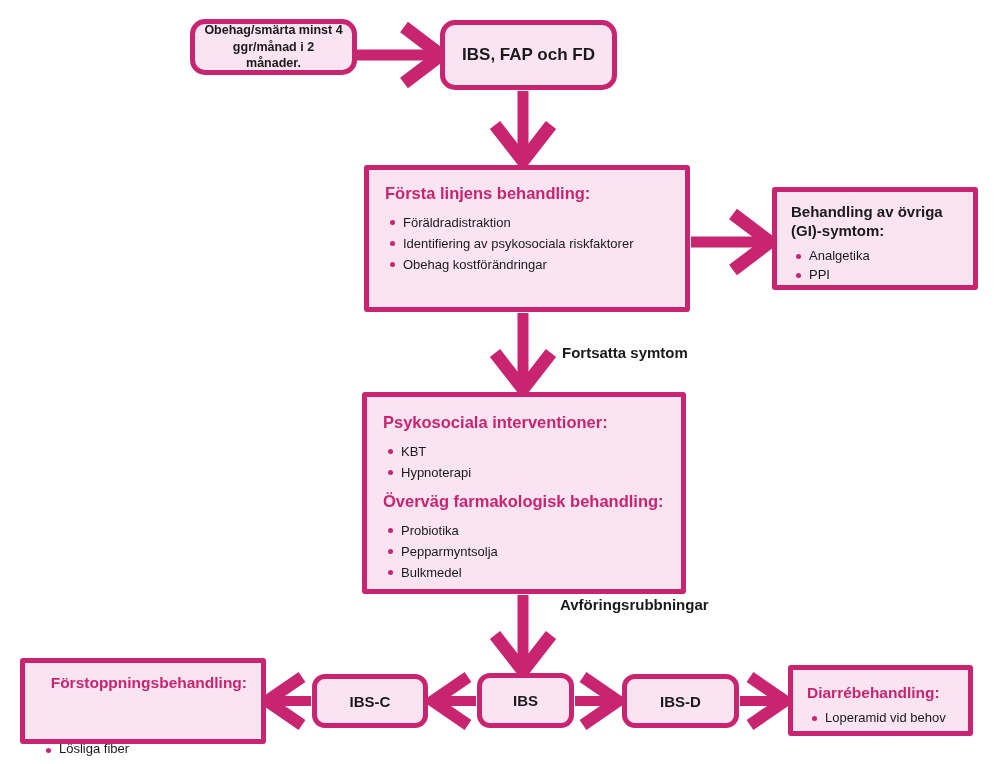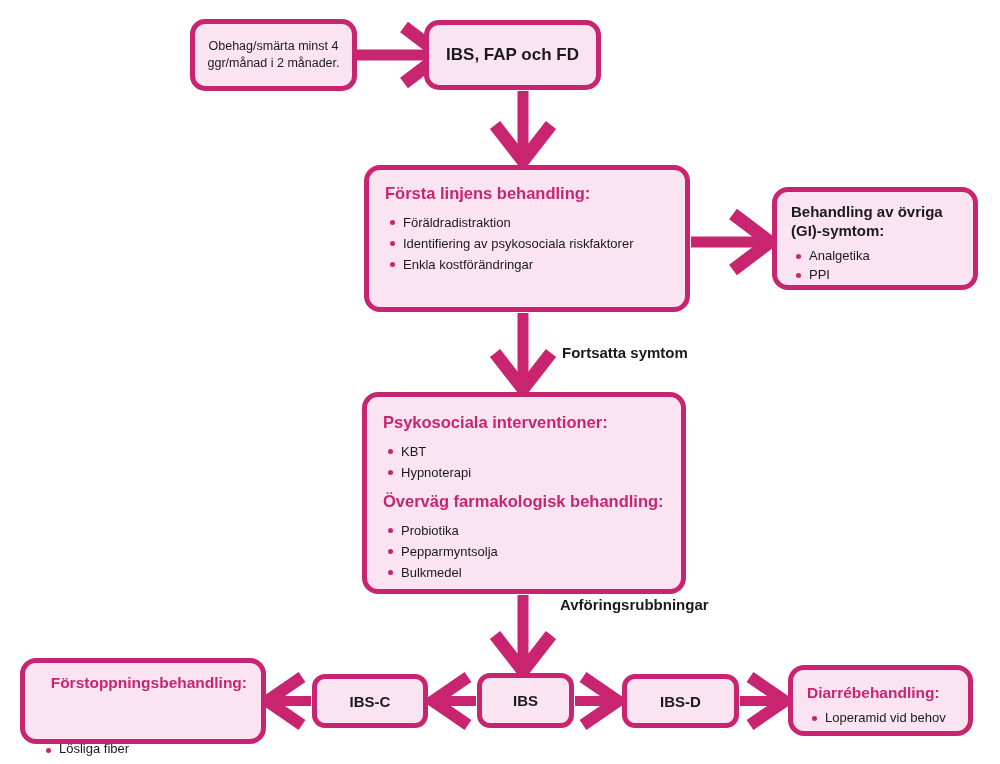--- a/index.html
+++ b/index.html
@@ -9,33 +9,33 @@
   }
   html,body{margin:0;padding:0;background:#ffffff;font-family:"Liberation Sans",sans-serif;}
   #stage{position:relative;width:1000px;height:764px;background:#ffffff;overflow:hidden;}
   svg.arrows{position:absolute;left:0;top:0;pointer-events:none;}
   .arrow-stem{stroke:var(--magenta);fill:none;stroke-width:11;}
   .arrow-head{stroke:var(--magenta);fill:none;stroke-width:13;stroke-linejoin:miter;}
   .arrow-stem.sm{stroke-width:10;}
   .arrow-head.sm{stroke-width:12;}
 
   .box{position:absolute;box-sizing:border-box;background:var(--fill);
-       border:5px solid var(--magenta);border-radius:16px;color:var(--text);}
+       border:5px solid var(--magenta);border-radius:3px;color:var(--text);}
   .center{display:flex;align-items:center;justify-content:center;text-align:center;}
 
   .title-mag{color:var(--magenta);font-weight:bold;}
   .title-blk{color:var(--text);font-weight:bold;}
 
   .bullet{position:relative;padding-left:20px;font-size:13px;line-height:21px;color:var(--text);}
   .bullet::before{content:"";position:absolute;left:7px;top:8px;width:5px;height:5px;
                   border-radius:50%;background:var(--magenta);}
 
-  #box-criteria{left:190px;top:19px;width:167px;height:72px;border-radius:15px;
-                font-size:12.5px;font-weight:normal;line-height:1.35;padding:0 9px;}
-  #box-diagnosis{left:424px;top:20px;width:177px;height:70px;border-radius:15px;
+  #box-criteria{left:190px;top:19px;width:167px;height:56px;border-radius:15px;
+                font-size:12.5px;font-weight:bold;line-height:1.35;padding:0 9px;}
+  #box-diagnosis{left:440px;top:20px;width:177px;height:70px;border-radius:15px;
                  font-size:17px;font-weight:bold;}
 
   #box-firstline{left:364px;top:165px;width:326px;height:147px;padding:12px 14px;}
   #box-firstline .box-title{font-size:16.5px;margin:2px 0 9px 2px;}
 
   #box-gi{left:772px;top:187px;width:206px;height:103px;padding:9px 12px;}
   #box-gi .box-title{font-size:15px;line-height:1.25;margin:2px 0 5px 2px;}
   #box-gi .bullet{line-height:19px;}
 
   #box-psych{left:362px;top:392px;width:324px;height:202px;padding:14px;}
@@ -108,21 +108,21 @@
 
   <div class="box center" id="box-diagnosis">
     <span>IBS, FAP och FD</span>
   </div>
 
   <div class="box" id="box-firstline">
     <div class="box-title title-mag">Första linjens behandling:</div>
     <div>
       <div class="bullet">Föräldradistraktion</div>
       <div class="bullet">Identifiering av psykosociala riskfaktorer</div>
-      <div class="bullet">Enkla kostförändringar</div>
+      <div class="bullet">Obehag kostförändringar</div>
     </div>
   </div>
 
   <div class="box" id="box-gi">
     <div class="box-title title-blk">Behandling av övriga (GI)-symtom:</div>
     <div>
       <div class="bullet">Analgetika</div>
       <div class="bullet">PPI</div>
     </div>
   </div>

